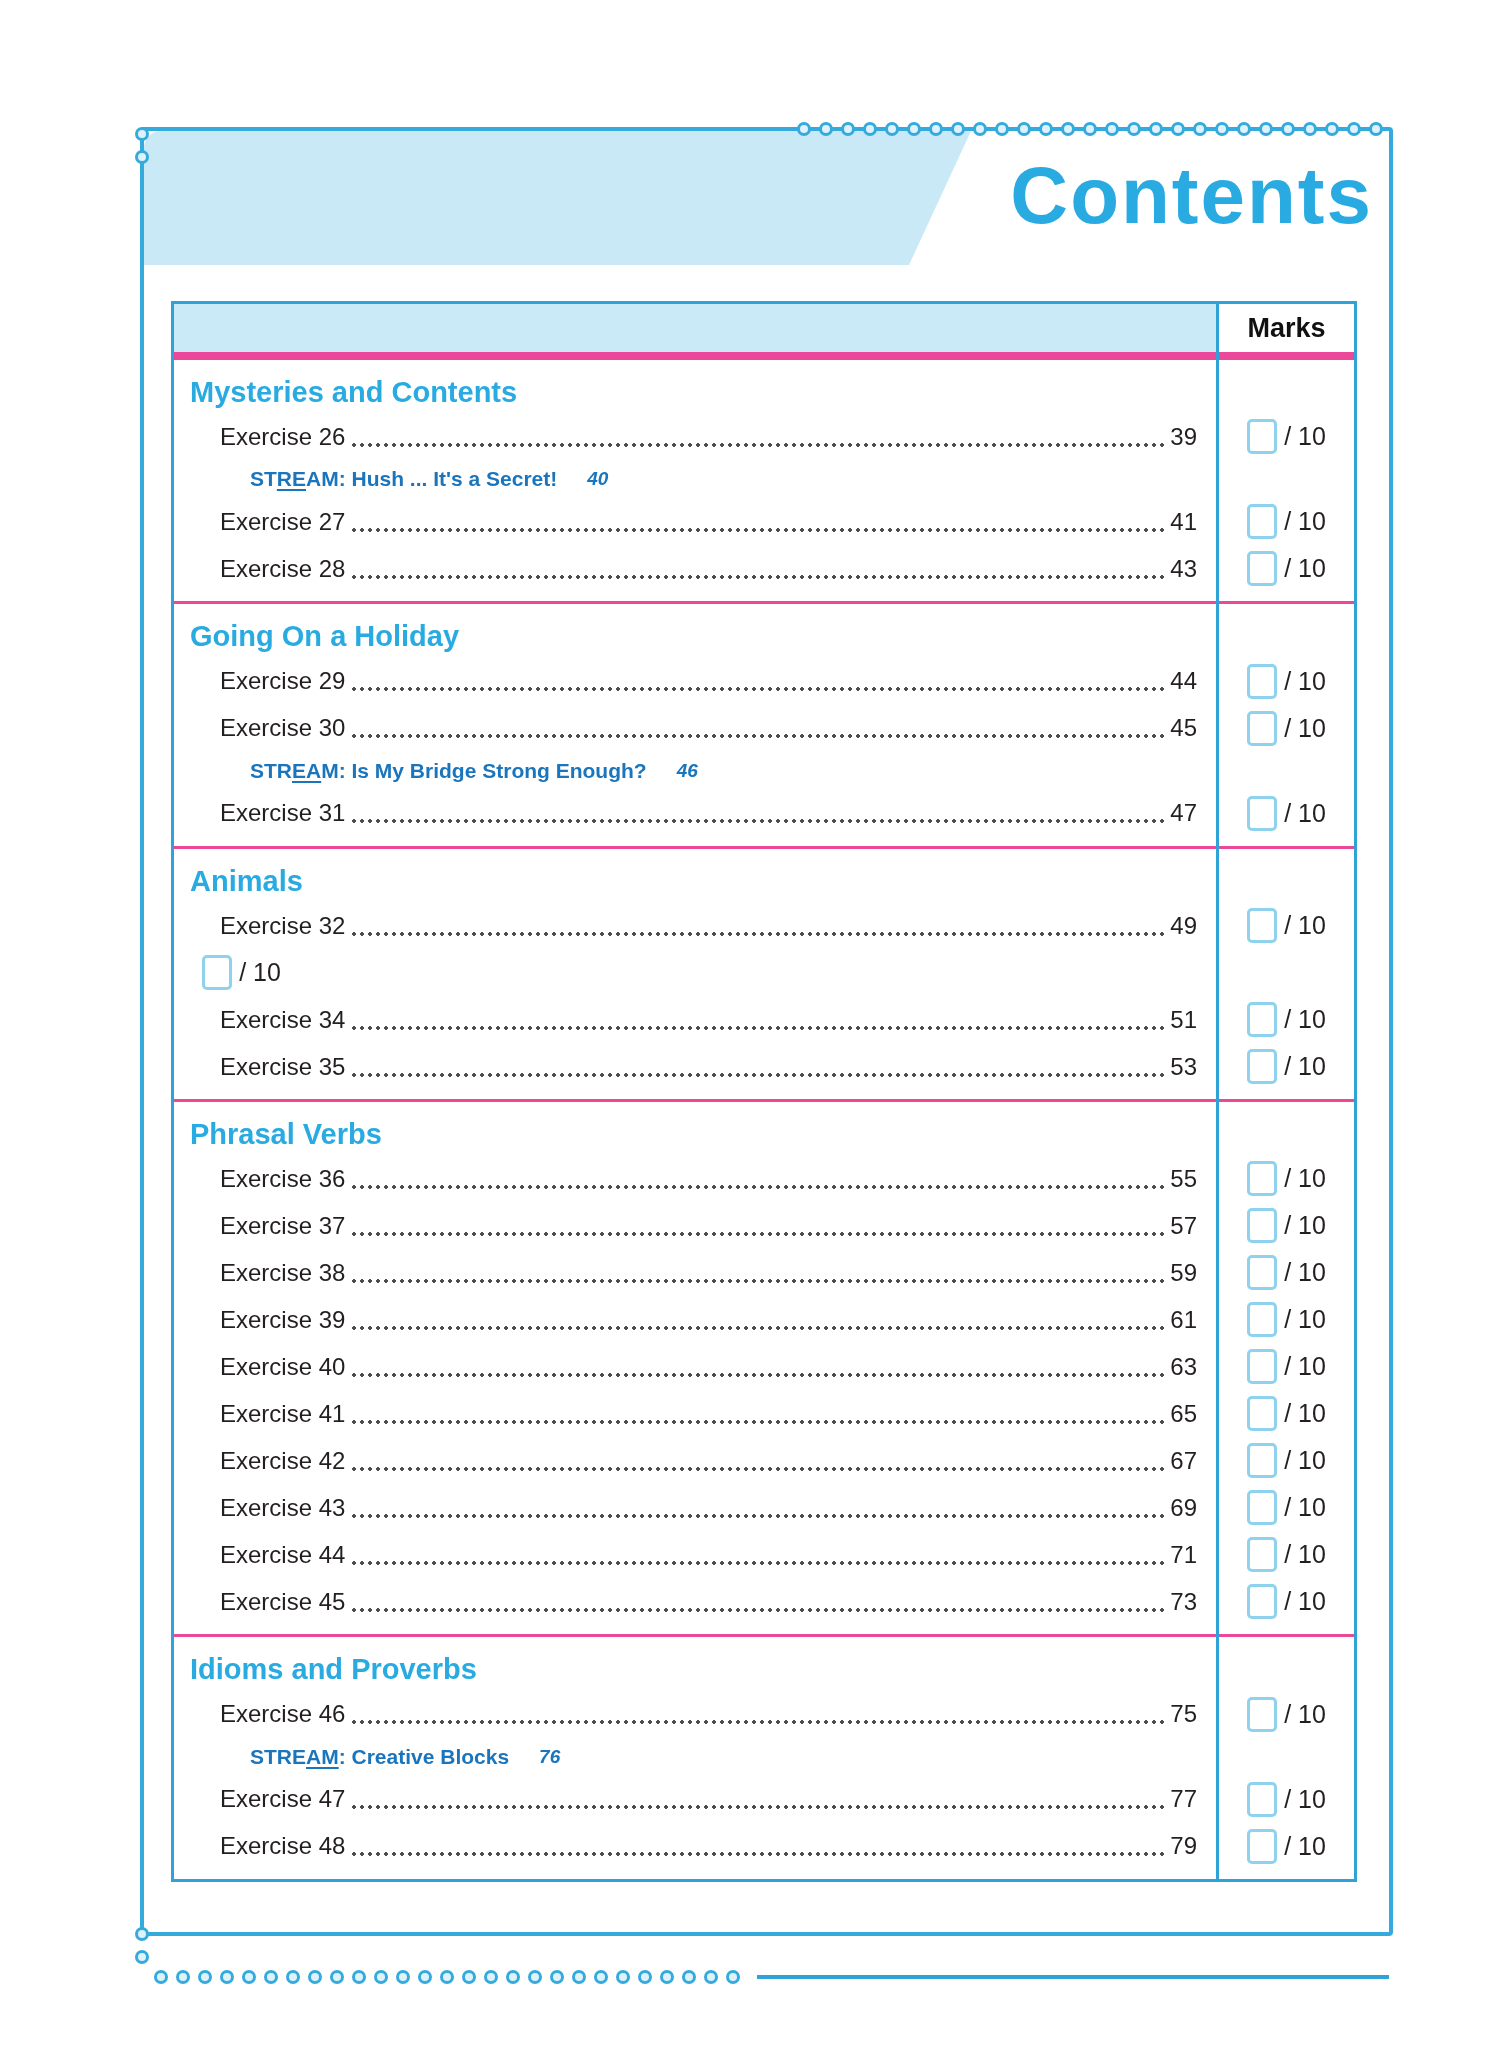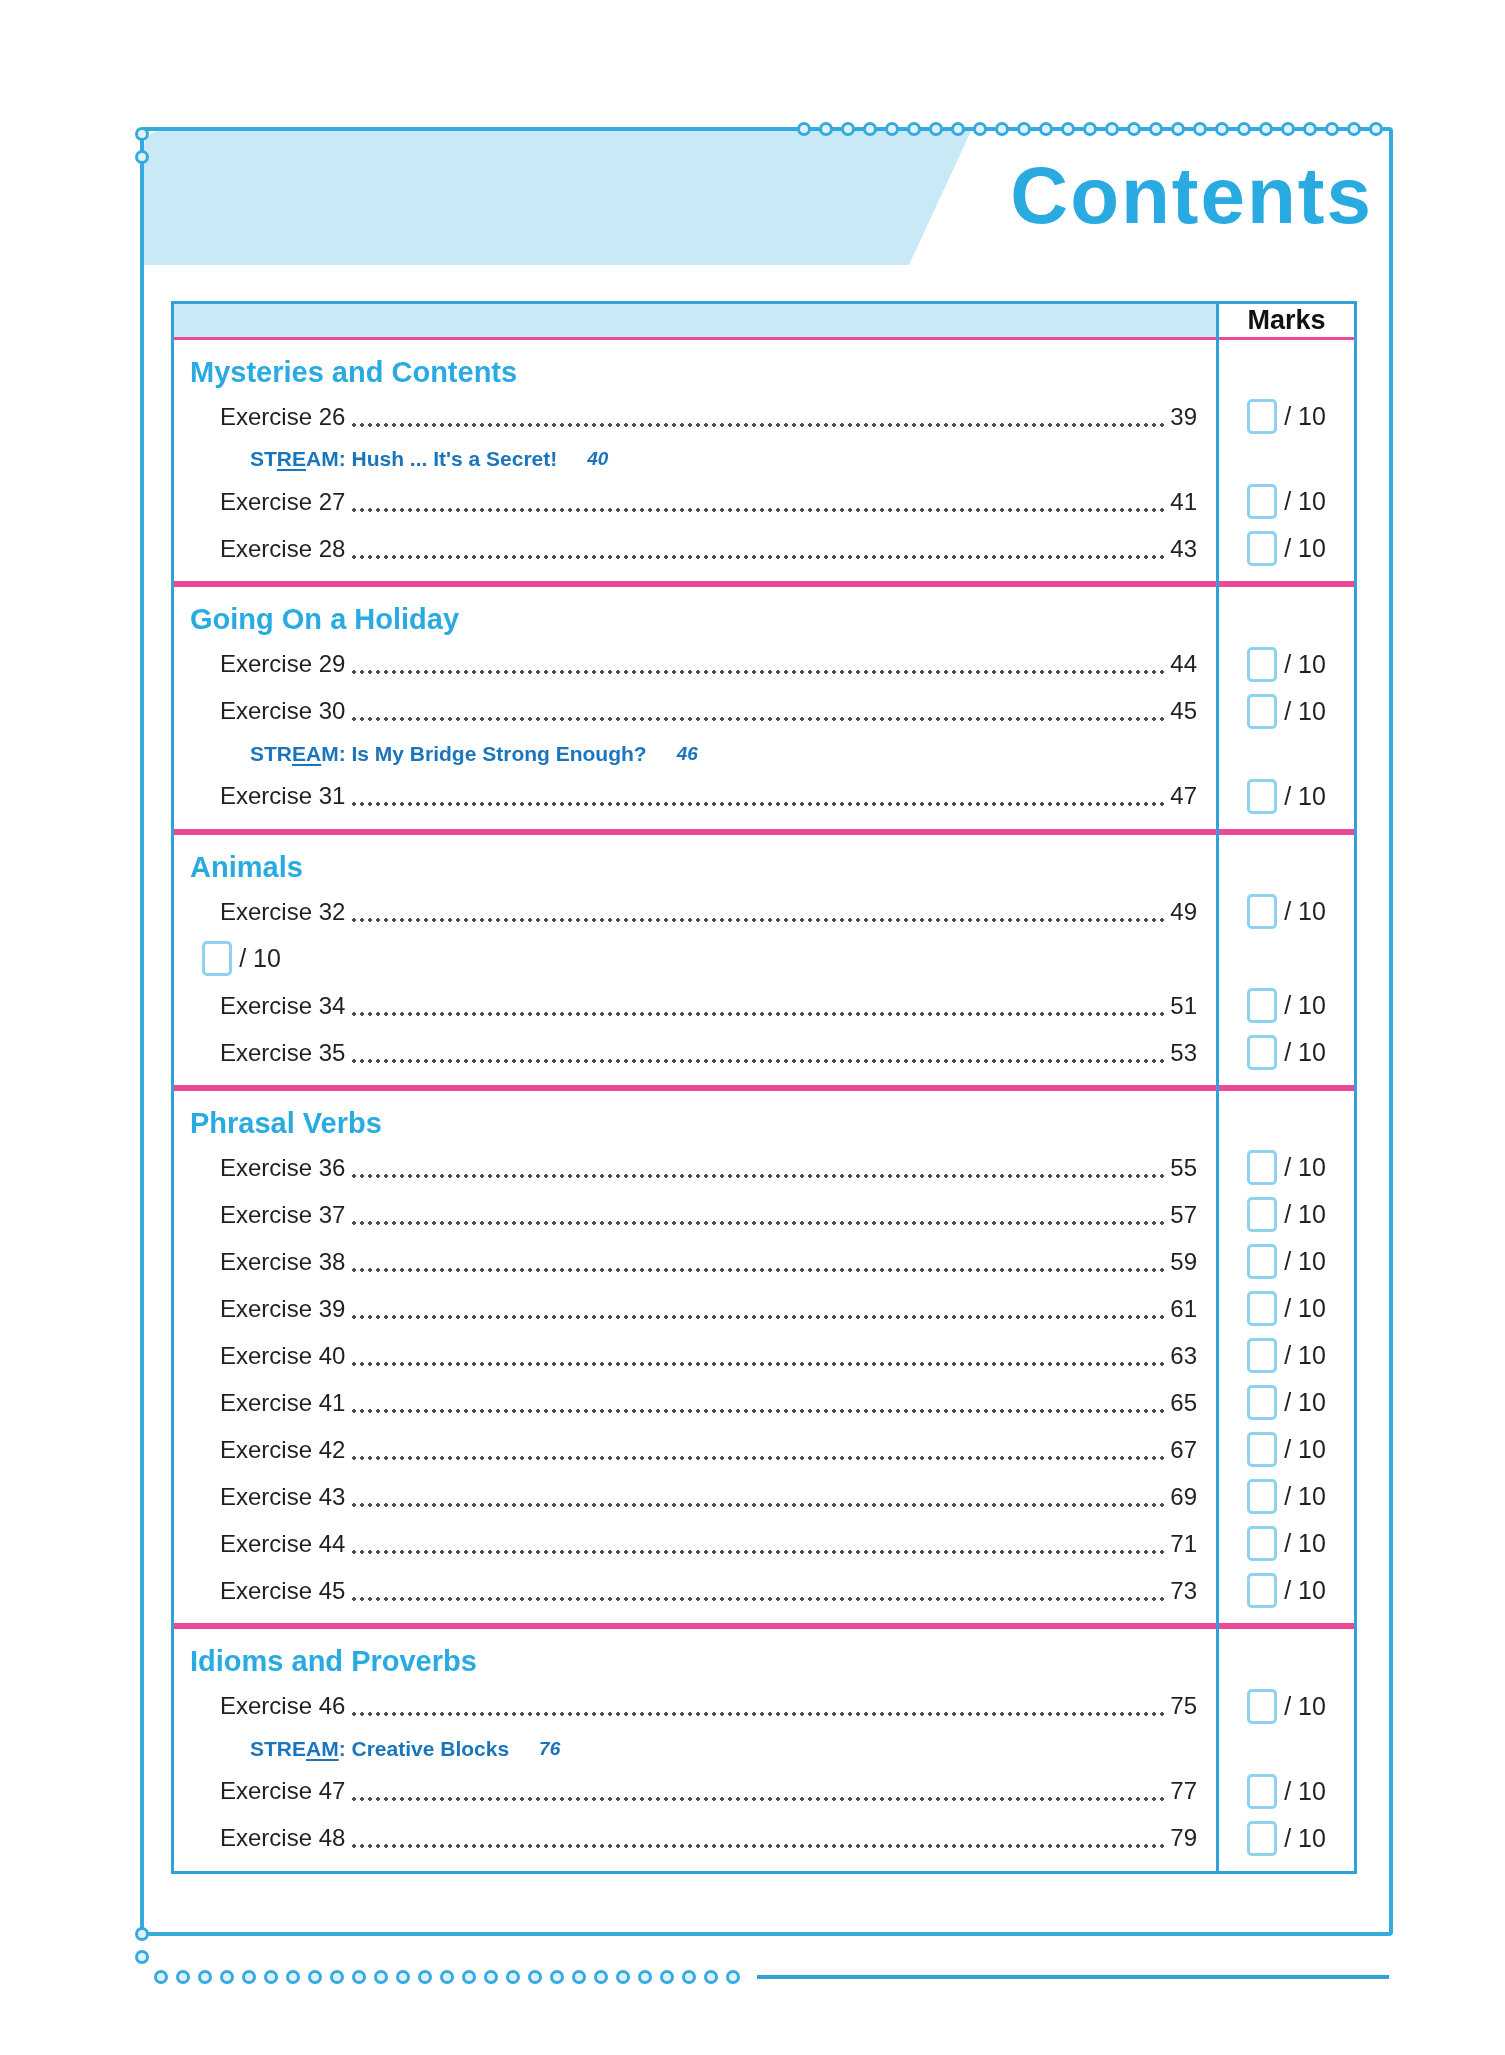--- a/index.html
+++ b/index.html
@@ -35,26 +35,26 @@
   .single-dot { position:absolute; width:14px; height:14px; border-radius:50%;
     box-sizing:border-box; border:3px solid #35AADC; background:#DFF2FB; }
   .bottom-line { position:absolute; left:757px; top:1975px; width:632px; height:4px; background:#2FA3D7; }
 
   
   .toc {
     position:absolute; left:27px; top:170px; width:1186px;
     border:3px solid #2FA3D7; box-sizing:border-box; background:#ffffff;
   }
   .v-div { position:absolute; top:0; bottom:0; left:1042px; width:3px; background:#2FA3D7; z-index:3; }
-  .header-row { display:flex; height:36px; border-bottom:3px solid #ec4899; box-sizing:border-box; }
+  .header-row { display:flex; height:56px; border-bottom:8px solid #ec4899; box-sizing:border-box; }
   .header-left { width:1045px; background:#CBEAF7; }
   .header-right { flex:1; display:flex; align-items:center; justify-content:center;
     font-weight:bold; font-size:27px; color:#111111; }
 
-  .section { border-top:6px solid #ec4899; padding-bottom:9px; }
+  .section { border-top:3px solid #ec4899; padding-bottom:9px; }
   .section:first-child { border-top:none; }
   .sec-head {
     padding:16px 0 4px 16px; color:#29ABE2; font-weight:bold; font-size:29px; line-height:1.15;
   }
   .row { display:flex; height:47px; }
   .row.stream { height:38px; }
   .row-left {
     width:1045px; display:flex; align-items:center;
     padding:0 22px 0 46px; box-sizing:border-box;
     font-size:24px; color:#231F20;

